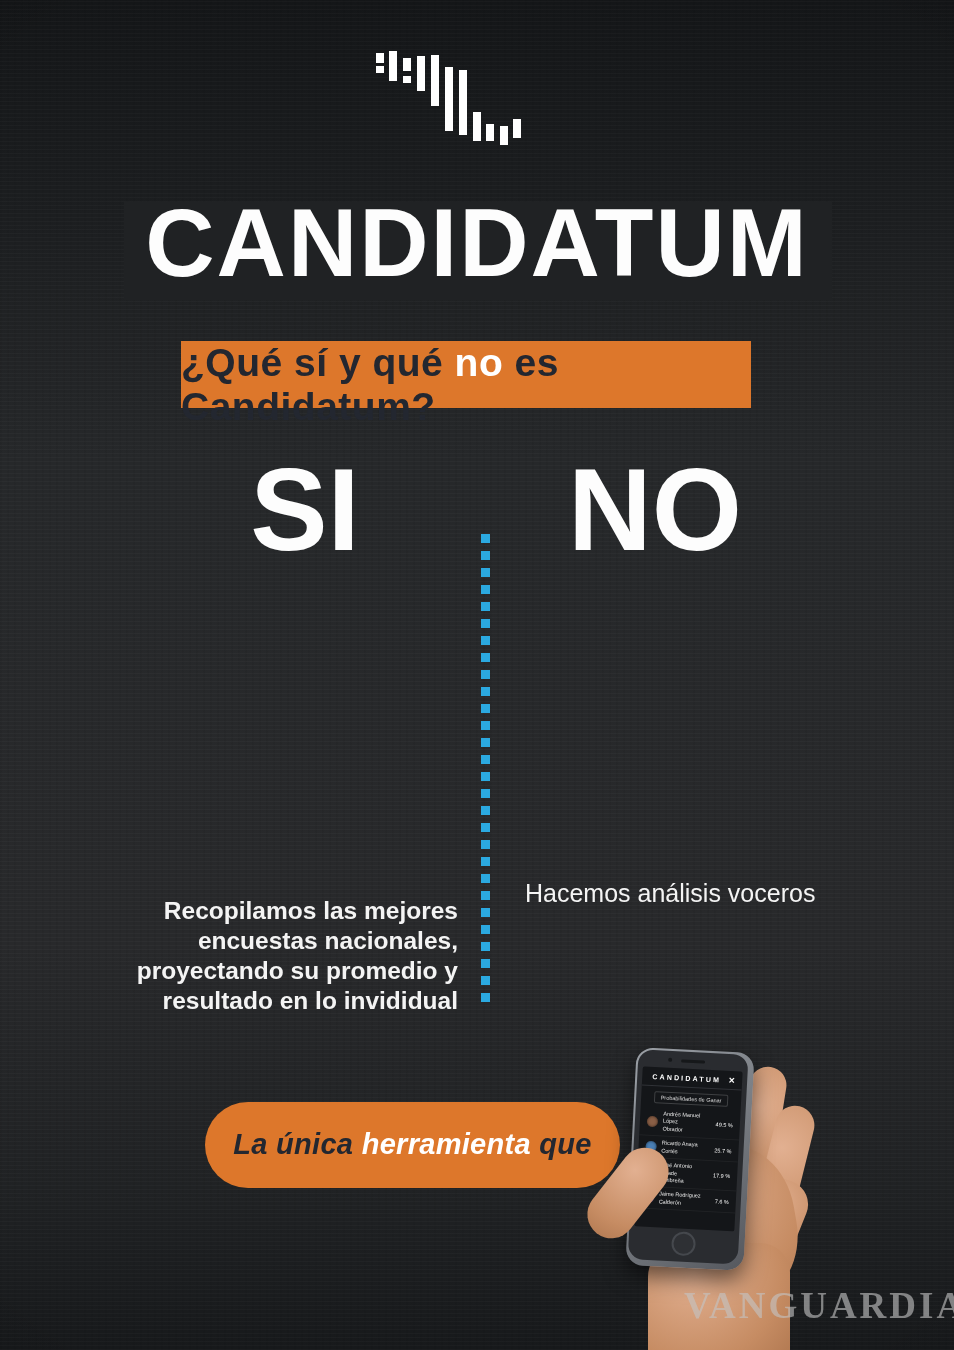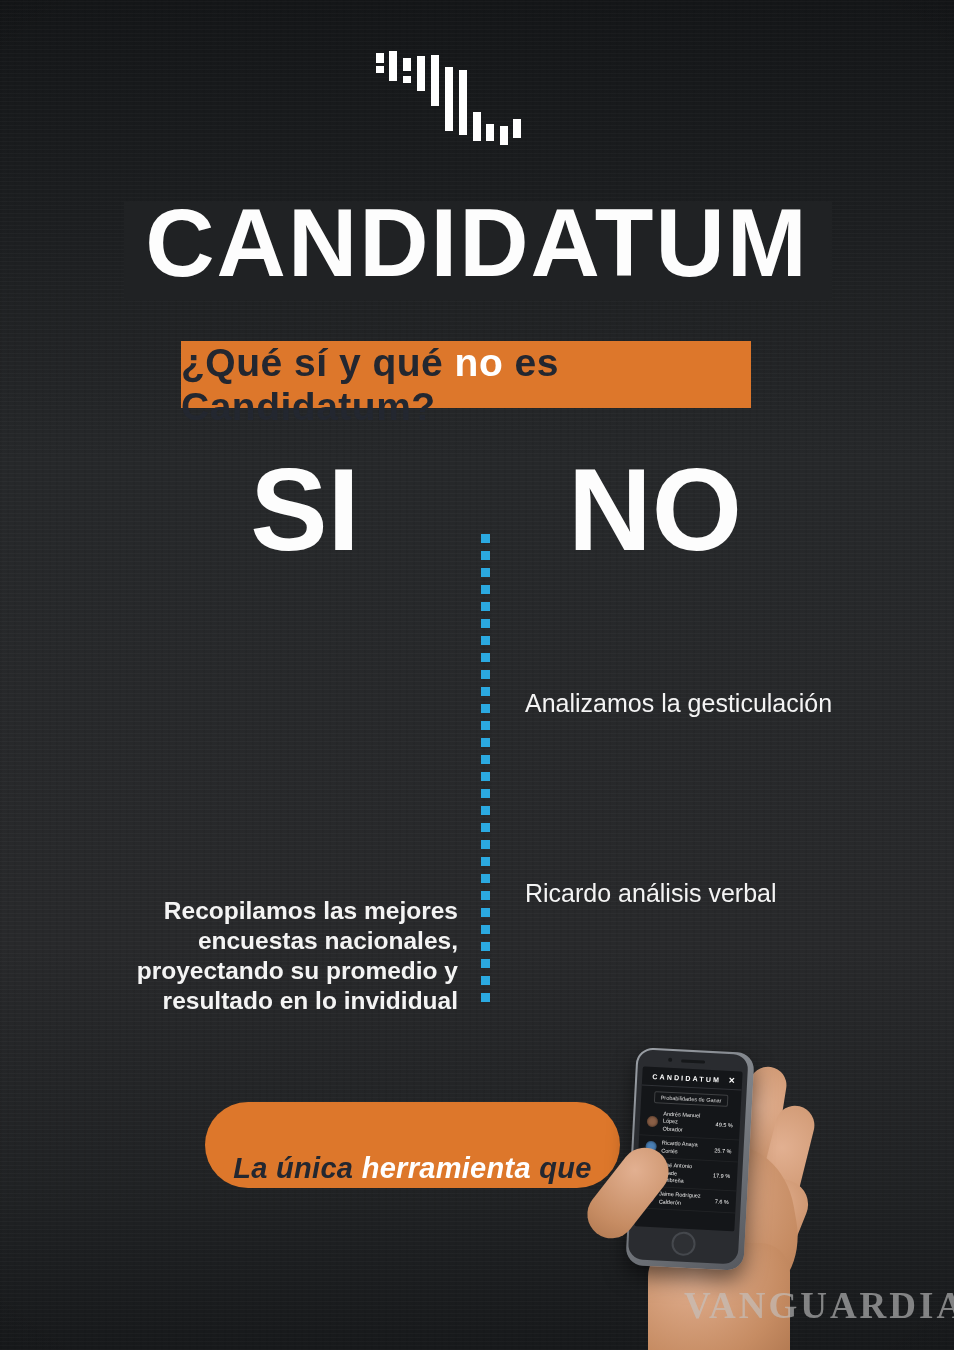--- a/index.html
+++ b/index.html
@@ -32,21 +32,21 @@
   .dotline{position:absolute;left:481px;top:534px;width:9px;height:473px;z-index:2;
     background:repeating-linear-gradient(180deg,#2BA9E0 0 9px,transparent 9px 17px);}
 
   .txt{position:absolute;z-index:2;font-size:24.5px;line-height:1.22;white-space:pre-line;color:#f4f4f4;}
   .si-block{left:70px;width:388px;text-align:right;}
   .si-1{top:601px;} .si-2{top:761px;} .si-3{top:896px;font-weight:bold;}
   .no-item{left:525px;width:400px;text-align:left;font-size:25px;line-height:1.3;}
   .no-1{top:602px;padding-left:12px;} .no-2{top:687px;} .no-3{top:770px;} .no-4{top:877px;} .no-5{top:950px;}
 
   .tagline{position:absolute;left:205px;top:1102px;width:415px;height:86px;border-radius:43px;z-index:1;
-    display:flex;flex-direction:column;align-items:center;justify-content:flex-end;
+    display:flex;flex-direction:column;align-items:center;justify-content:center;
     font-size:29px;font-weight:bold;font-style:italic;color:#232730;line-height:1.3;letter-spacing:.3px;}
   .tagline .w{color:#ffffff;}
 
   
   .hand-part{position:absolute;z-index:3;background:radial-gradient(circle at 32% 28%, #e2b091, #c68c63 70%, #b37a52);}
   .finger-index{left:741px;top:1066px;width:37px;height:145px;border-radius:19px;transform:rotate(9deg);}
   .finger-middle{left:761px;top:1104px;width:39px;height:158px;border-radius:20px;transform:rotate(14deg);}
   .finger-ring{left:748px;top:1178px;width:52px;height:92px;border-radius:24px;transform:rotate(22deg);}
   .palm{left:664px;top:1146px;width:132px;height:158px;border-radius:45%;transform:rotate(-10deg);}
   .wrist{left:648px;top:1243px;width:142px;height:110px;border-radius:34px 30px 0 0;}
@@ -113,22 +113,21 @@
   <div class="col-heading h-si">SI</div>
   <div class="col-heading h-no">NO</div>
 
   <div class="dotline"></div>
 
   <div class="txt si-block si-3">Recopilamos las mejores
 encuestas nacionales,
 proyectando su promedio y
 resultado en lo invididual</div>
 
-  <div class="txt no-item no-2">Analizamos la gesticulación</div>
-  <div class="txt no-item no-4">Ricardo análisis verbal</div>
+  <div class="txt no-item no-4">Hacemos análisis voceros</div>
 
   <div class="tagline" style="background: rgb(221, 119, 43);">
     <div><span>La única </span><span class="w">herramienta</span><span> que</span></div>
   </div>
 
   <div class="hand-part finger-index"></div>
   <div class="hand-part finger-middle"></div>
   <div class="hand-part finger-ring"></div>
   <div class="hand-part palm"></div>
   <div class="hand-part wrist"></div>

